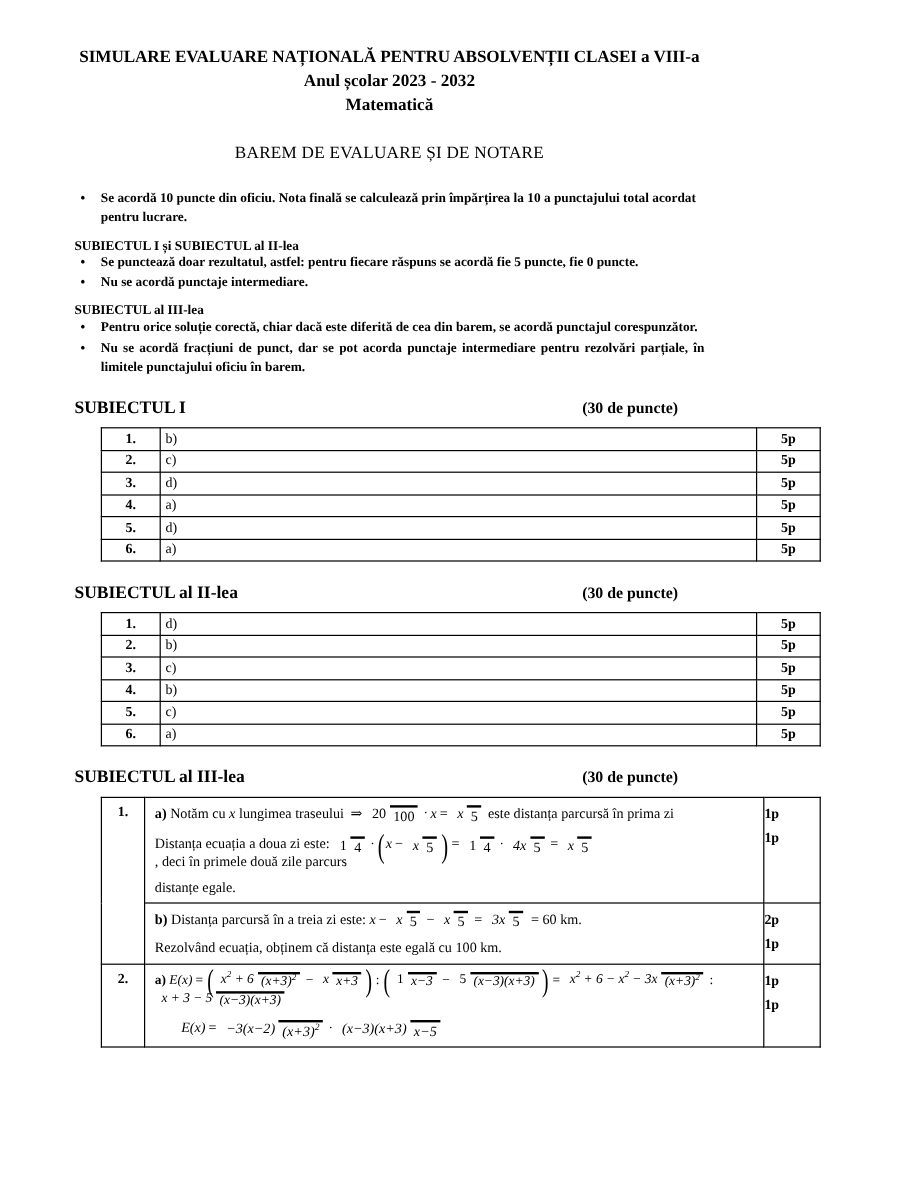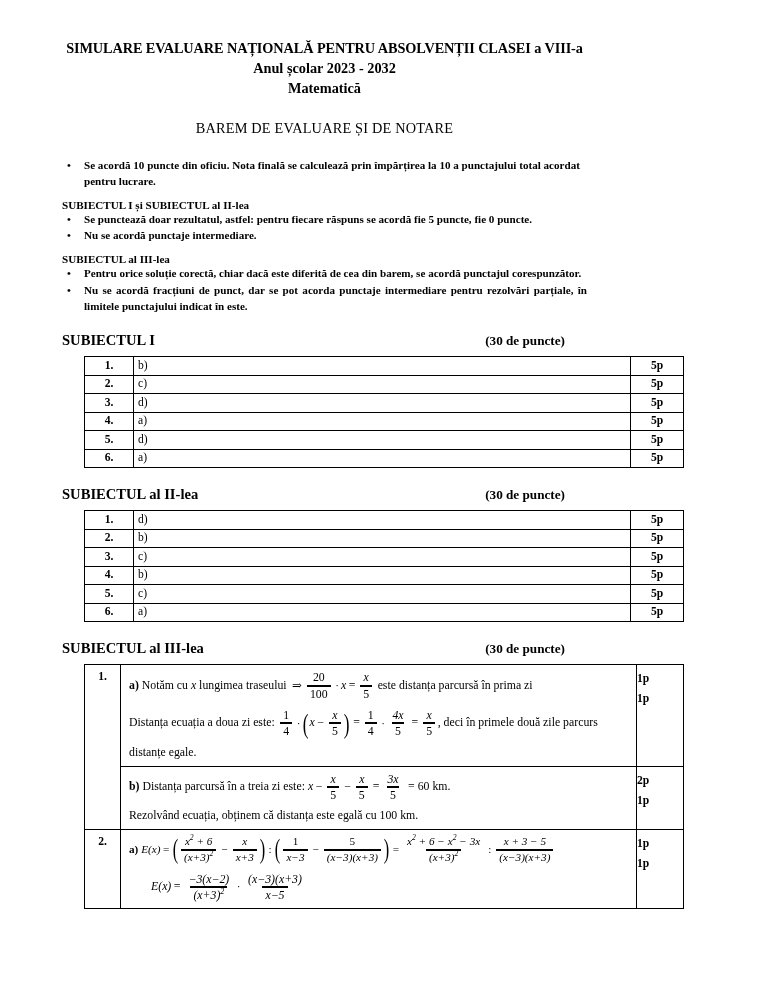--- a/index.html
+++ b/index.html
@@ -182,21 +182,21 @@
     white-space: pre;
   }
   .it {
     font-style: italic;
   }
   .bold {
     font-weight: bold;
   }
   .frac {
     display: inline-flex;
-    flex-direction: column;
+    flex-direction: row;
     align-items: center;
     vertical-align: middle;
     margin: 0 2.5px;
     line-height: 1.05;
   }
   .frac .num {
     padding: 0 3px 1px 3px;
   }
   .frac .den {
     border-top: 2px solid #000000;
@@ -254,21 +254,21 @@
     </div>
 
     <div class="section-label">SUBIECTUL al III-lea</div>
 
     <div class="bullet-row">
       <div class="bullet-dot">•</div>
       <div class="bullet-text">Pentru orice soluție corectă, chiar dacă este diferită de cea din barem, se acordă punctajul corespunzător.</div>
     </div>
     <div class="bullet-row">
       <div class="bullet-dot">•</div>
-      <div class="bullet-text justify">Nu se acordă fracțiuni de punct, dar se pot acorda punctaje intermediare pentru rezolvări parțiale, în limitele punctajului indicat în este.</div>
+      <div class="bullet-text justify">Nu se acordă fracțiuni de punct, dar se pot acorda punctaje intermediare pentru rezolvări parțiale, în limitele punctajului oficiu în barem.</div>
     </div>
   </div>
 
   <div class="subject-head">
     <span>SUBIECTUL I</span>
     <span class="pts">(30 de puncte)</span>
   </div>
 
   <table class="answers">
     <tbody>

